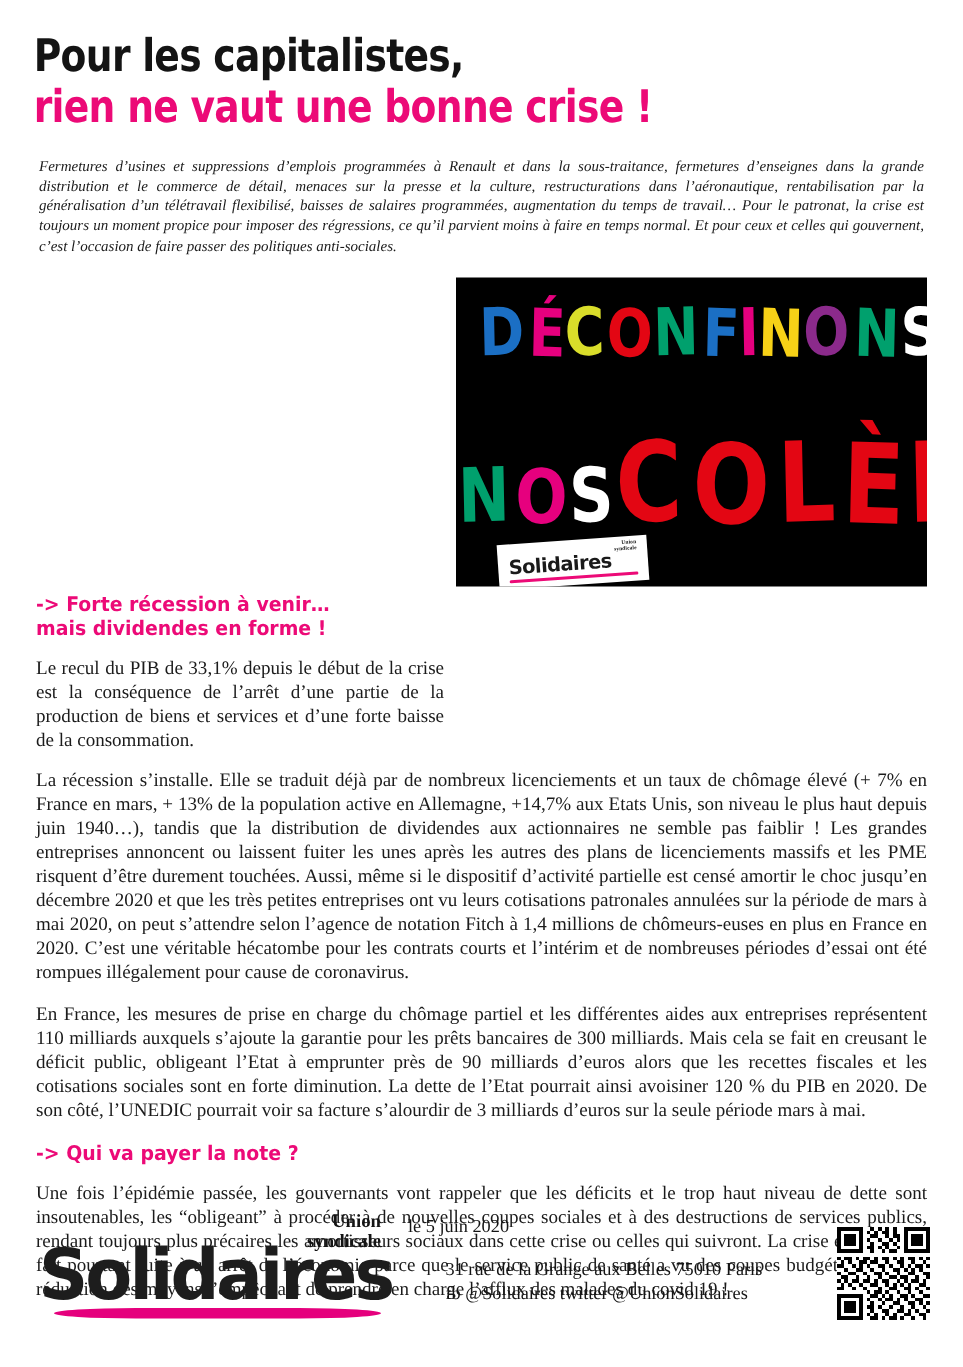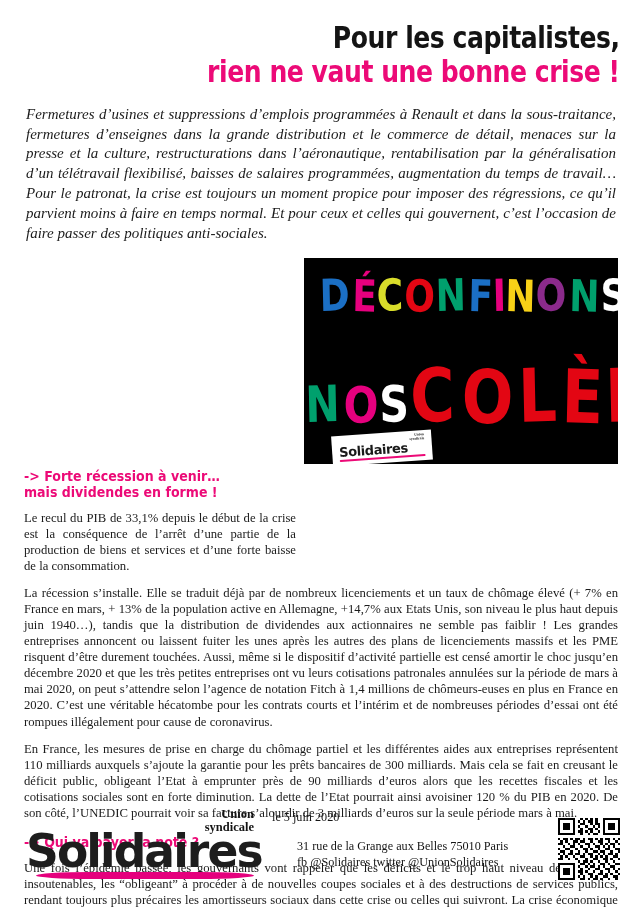--- a/index.html
+++ b/index.html
@@ -11,21 +11,21 @@
     width: 642px;
     height: 911px;
     position: relative;
     overflow: hidden;
     font-family: "Liberation Serif", serif;
     color: #1a1a1a;
   }
 
   
   .title-block {
-    text-align: right;
+    text-align: left;
     padding-top: 22px;
   }
   .title-line {
     font-family: "DejaVu Sans", sans-serif;
     font-weight: bold;
     font-stretch: condensed;
     letter-spacing: -0.5px;
     line-height: 1.06;
     transform: scaleX(0.93);
   }
@@ -37,21 +37,21 @@
     font-size: 30px;
     color: #ec0a77;
     margin-top: 2px;
   }
 
   
   .intro {
     margin: 17px 26px 0 26px;
     font-family: "Liberation Serif", serif;
     font-style: italic;
-    font-size: 15px;
+    font-size: 10px;
     line-height: 1.33;
     text-align: justify;
     color: #1b1b1b;
   }
 
   
   .body-area {
     position: relative;
     margin: 14px 24px 0 24px;
   }

